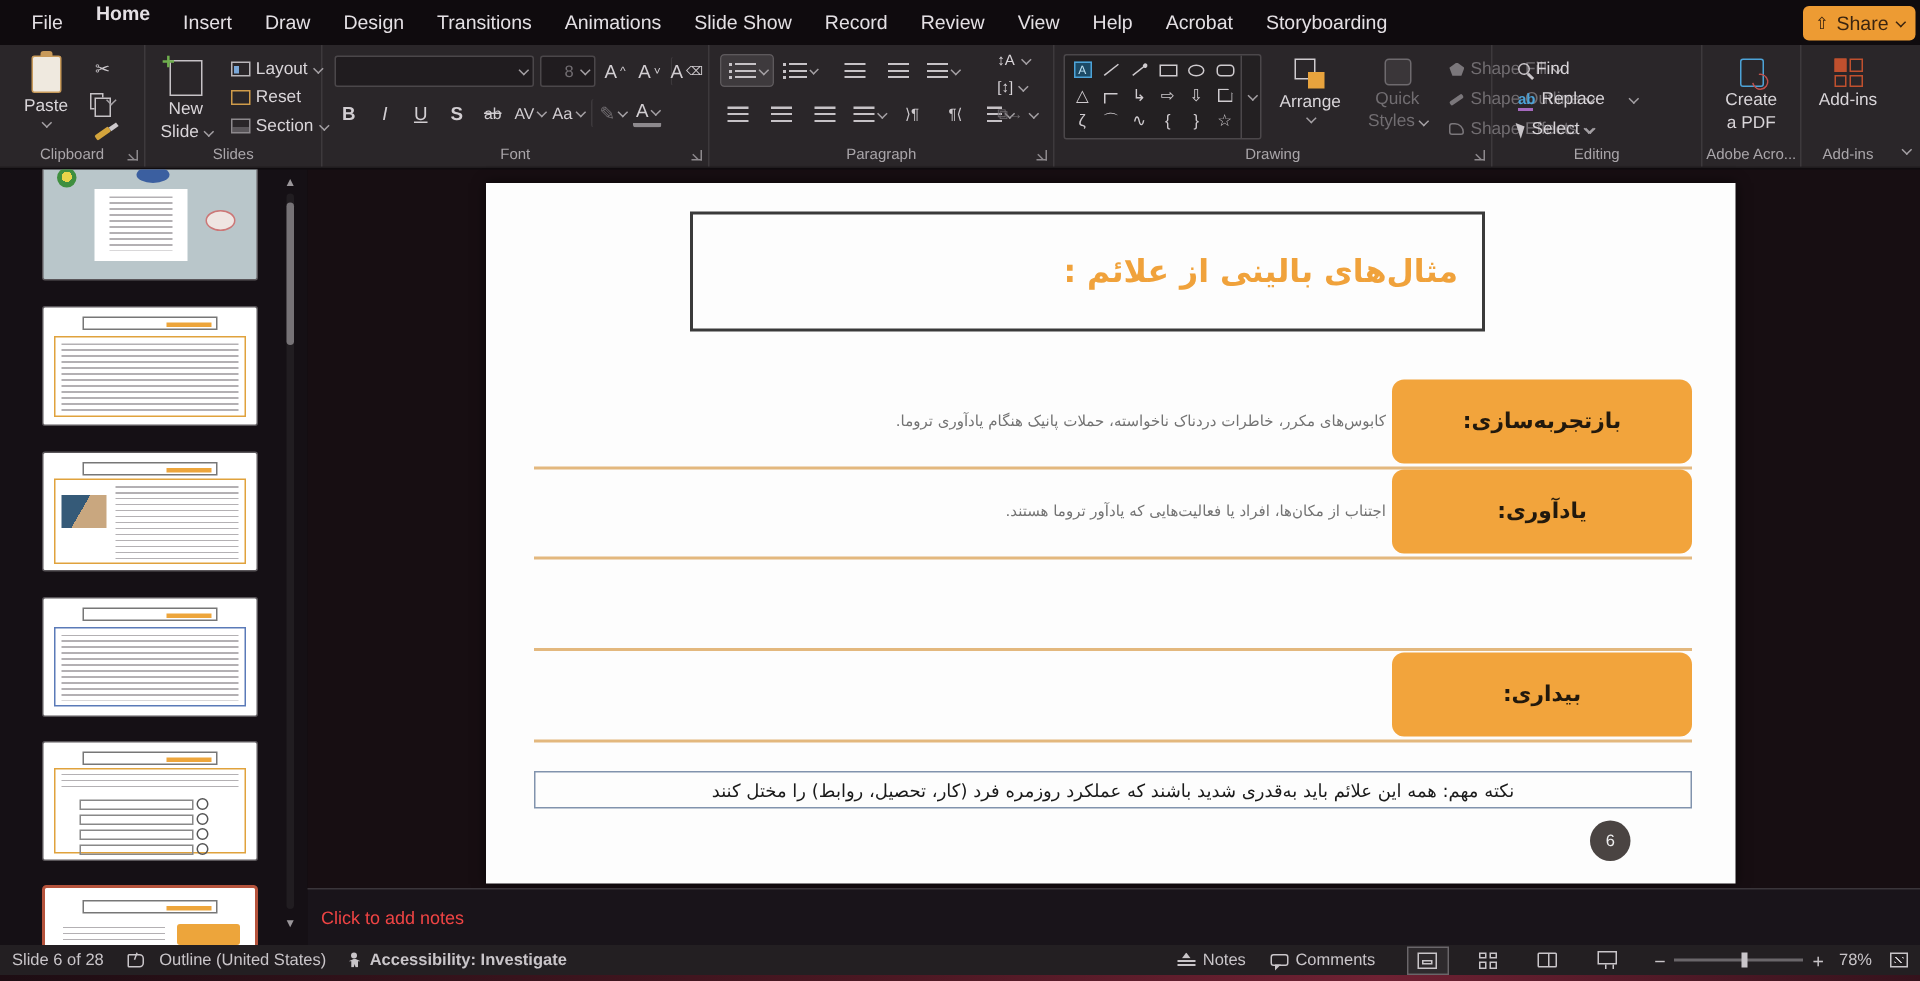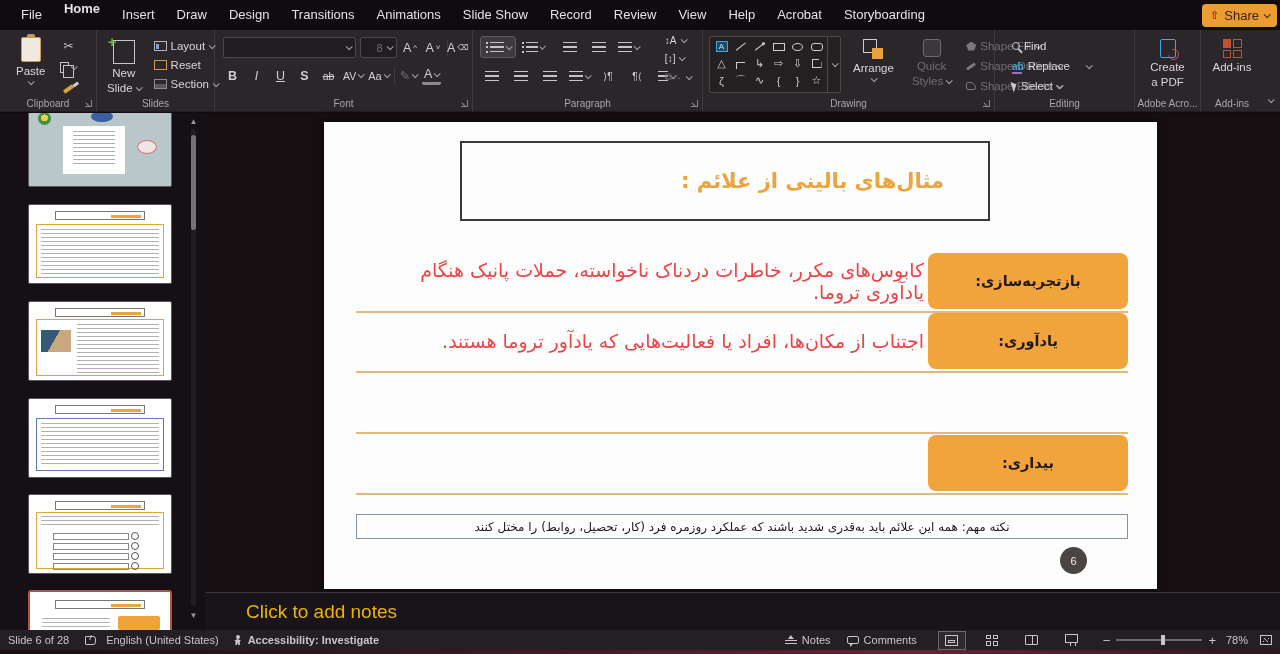--- a/index.html
+++ b/index.html
@@ -111,34 +111,34 @@
   .m-card { position:absolute; left:34px; top:18px; width:62px; height:48px; background:#fff; }
   .m-oval { position:absolute; right:14px; top:32px; width:20px; height:14px; border-radius:50%; background:#efe5e2; border:1px solid #c77; }
   .m-photo { position:absolute; left:12px; top:28px; width:30px; height:22px; background:linear-gradient(120deg,#355a78 45%,#c9a77f 45%); }
   .m-row5 { position:absolute; left:24px; height:7px; right:42px; border:1px solid #888; }
   .m-circ5 { position:absolute; width:8px; height:8px; border:1px solid #555; border-radius:50%; right:32px; }
   .m-or { position:absolute; right:10px; width:42px; height:14px; background:#eda53b; border-radius:2px; }
 
   
   .canvas { flex:1; position:relative; background:#170e12; }
   .slide { position:absolute; left:119px; top:9px; width:833px; height:467px; background:#fdfdfd; box-shadow:0 0 8px rgba(0,0,0,.6); }
-  .title-box { position:absolute; left:136px; top:19px; width:530px; height:80px; border:2px solid #3a3a3a; display:flex; align-items:center; justify-content:flex-end; padding-right:44px; }
+  .title-box { position:absolute; left:136px; top:19px; width:530px; height:80px; border:2px solid #3a3a3a; display:flex; align-items:center; justify-content:flex-end; padding-right:16px; }
   .title-text { font-family:"DejaVu Sans", sans-serif; font-size:21px; font-weight:bold; color:#f0a23b; direction:rtl; }
   .srow-label { position:absolute; left:604px; width:200px; height:56px; background:#f2a43c; border-radius:8px; display:flex; align-items:center; justify-content:center; }
   .srow-label span { font-family:"DejaVu Sans", sans-serif; direction:rtl; font-size:14.5px; font-weight:bold; color:#22190d; }
   .srow-text { position:absolute; left:36px; width:564px; height:56px; display:flex; align-items:center; justify-content:flex-end; }
-  .srow-text span { font-family:"DejaVu Sans", sans-serif; direction:rtl; font-size:19px; color:#ef4444; }
+  .srow-text span { font-family:"DejaVu Sans", sans-serif; direction:rtl; font-size:10px; color:#737373; }
   .sep { position:absolute; left:32px; width:772px; height:2px; background:#e3b87e; }
   .note-box { position:absolute; left:32px; top:392px; width:772px; height:25px; border:1.5px solid #8193ad; display:flex; align-items:center; justify-content:center; }
   .note-box span { font-family:"DejaVu Sans", sans-serif; direction:rtl; font-size:12px; color:#1a1a1a; white-space:nowrap; }
   .page-circle { position:absolute; left:736px; top:425px; width:27px; height:27px; border-radius:50%; background:#4a4442; color:#eee; display:flex; align-items:center; justify-content:center; font-size:11px; }
 
   
   .notesbar { position:absolute; left:0; right:0; bottom:0; height:38px; background:#19141a; border-top:1px solid #3a353a; display:flex; align-items:center; padding-left:9px; }
-  .notesbar span { font-size:19px; color:#eab308;margin-left:32px; }
+  .notesbar span { font-size:12px; color:#ef4444; }
 
   
   .statusbar { position:absolute; left:0; right:0; bottom:4px; height:20px; background:#231f22; display:flex; align-items:center; font-size:11px; color:#c9c5c9; padding:0 8px; gap:6px; }
   .sb-item { display:flex; align-items:center; gap:5px; white-space:nowrap; }
   .spacer { flex:1; }
   .book-icon { width:11px; height:9px; border:1.2px solid #c9c5c9; border-radius:1px 3px 3px 1px; position:relative; }
   .book-icon::after { content:""; position:absolute; left:4px; top:-2px; width:1.2px; height:5px; background:#c9c5c9; transform:rotate(20deg); }
   .acc-icon { width:10px; height:11px; position:relative; }
   .acc-icon::before { content:""; position:absolute; left:3px; top:0; width:4px; height:4px; border-radius:50%; background:#c9c5c9; }
   .acc-icon::after { content:""; position:absolute; left:1px; top:4.5px; width:8px; height:6px; background:#c9c5c9; clip-path:polygon(50% 0,100% 30%,78% 30%,78% 100%,58% 100%,50% 60%,42% 100%,22% 100%,22% 30%,0 30%); }
@@ -553,21 +553,21 @@
       <span>Click to add notes</span>
     </div>
   </div>
 </div>
 
 <div class="statusbar">
   <span class="sb-item">Slide 6 of 28</span>
   <span class="sb-item" style="margin-left:10px;">
       <span class="book-icon"></span>
     </span>
-  <span class="sb-item" style="margin-left:4px;">English (United States)</span>
+  <span class="sb-item" style="margin-left:4px;">Outline (United States)</span>
   <span class="sb-item" style="margin-left:8px; font-weight:bold;">
       <span class="acc-icon"></span>
       <span>Accessibility: Investigate</span>
     </span>
   <span class="spacer"></span>
   <span class="sb-item">
       <span class="notes-icon"></span>
       <span>Notes</span>
     </span>
   <span class="sb-item" style="margin-left:10px;justify-content:flex-end;">

